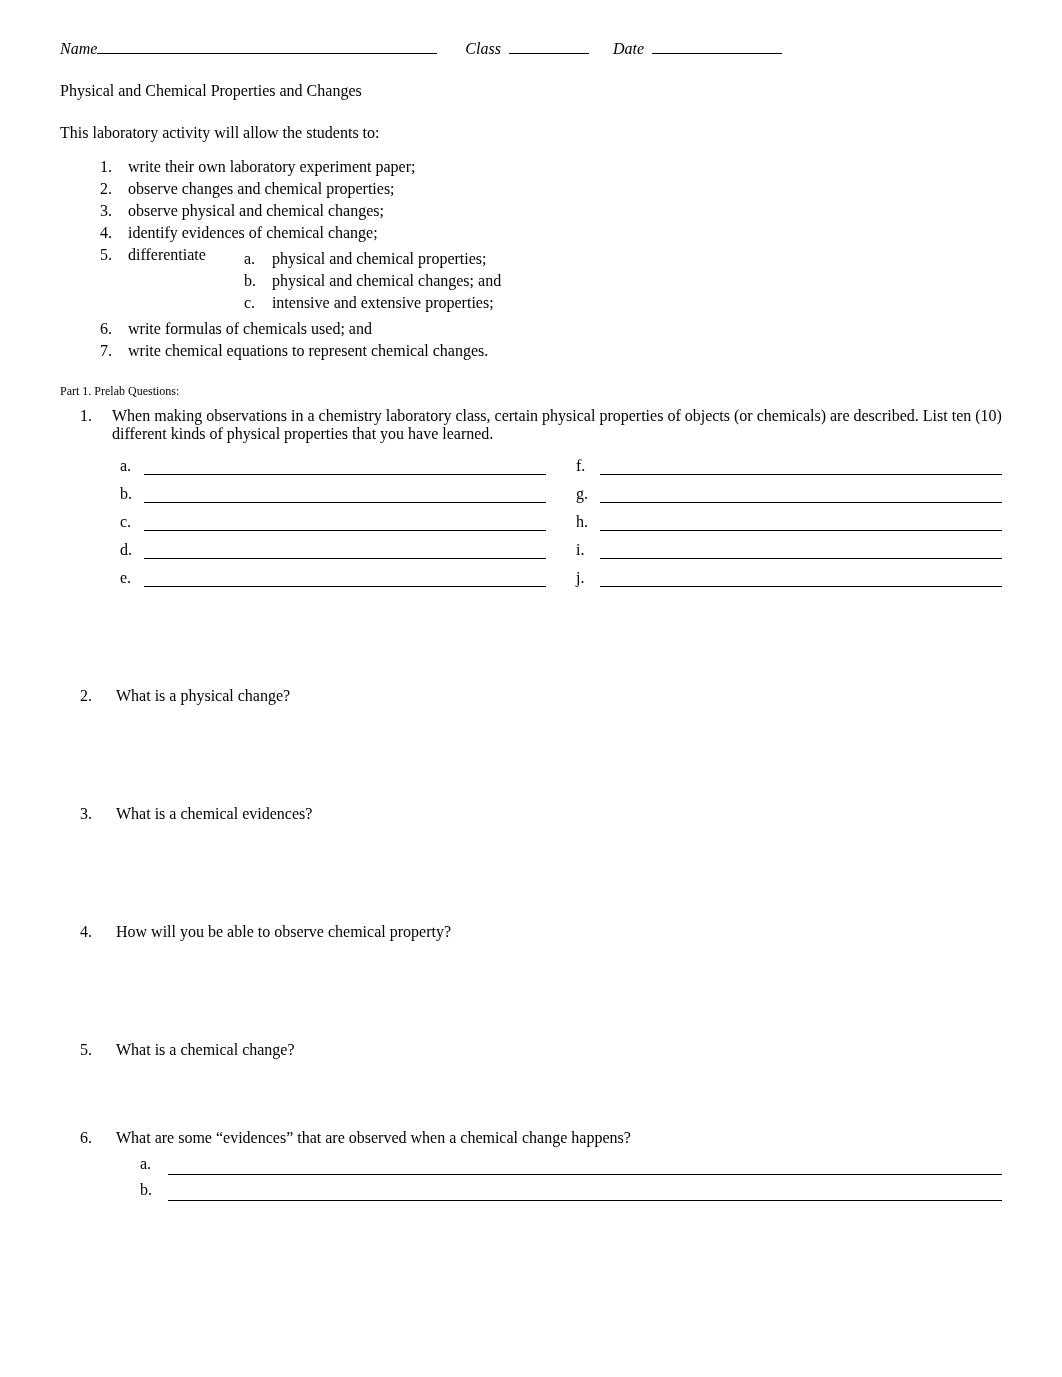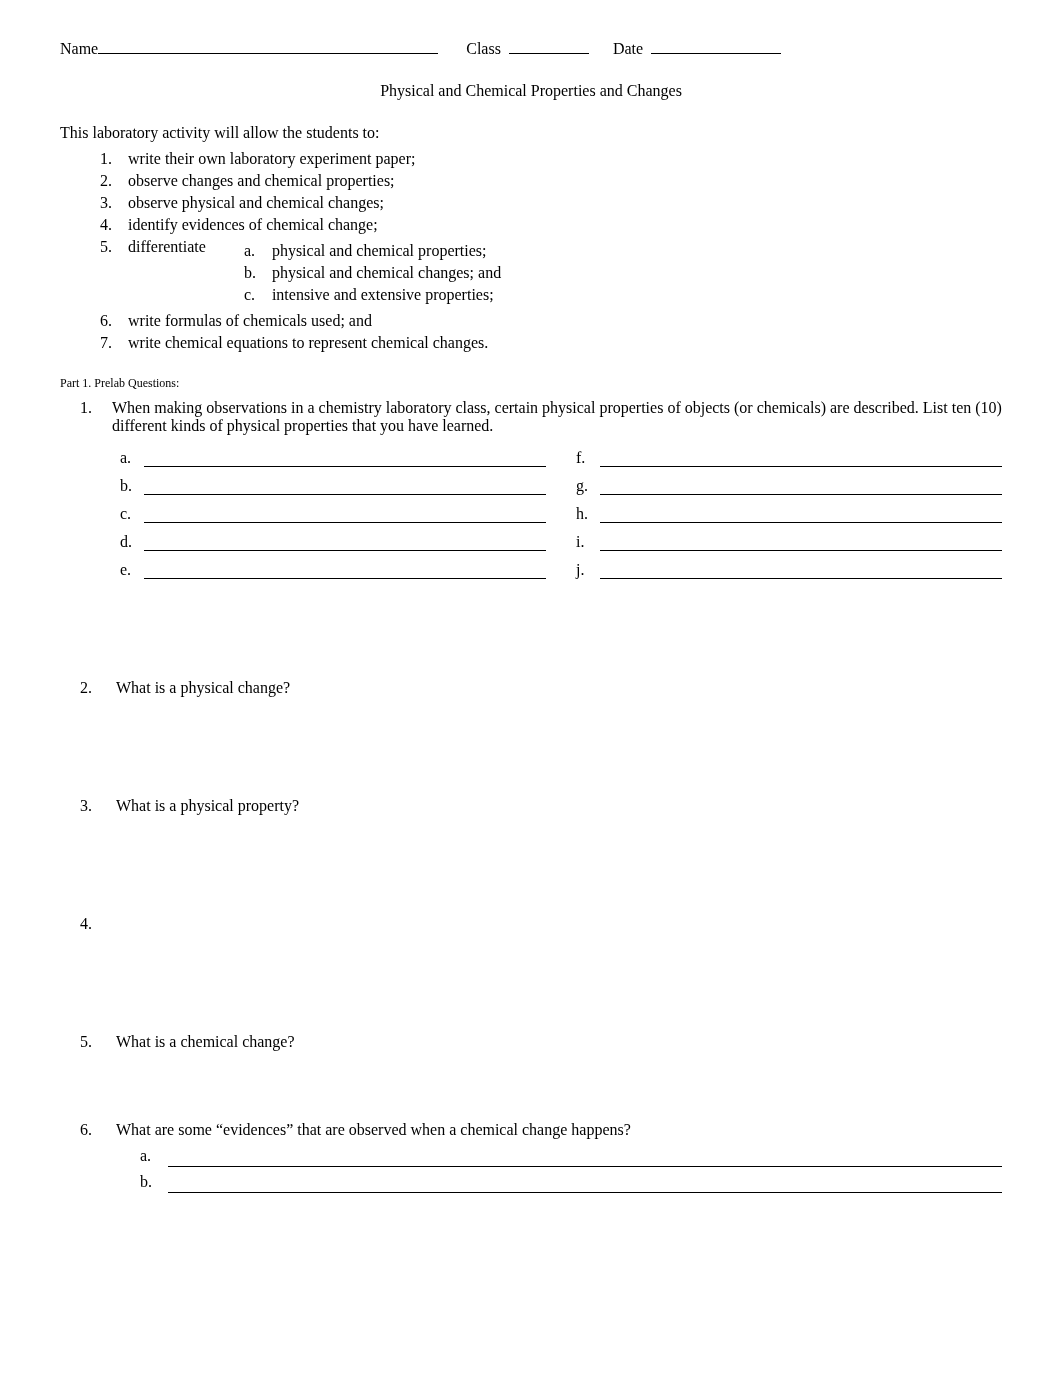--- a/index.html
+++ b/index.html
@@ -20,20 +20,21 @@
 
     .header-row {
       display: flex;
       align-items: baseline;
       gap: 0;
       margin-bottom: 24px;
     }
 
     .header-label {
       font-size: 16px;
+      font-style: italic;
     }
 
     .header-line {
       border-bottom: 1px solid #000;
       display: inline-block;
     }
 
     .header-name-line {
       width: 340px;
       margin-right: 20px;
@@ -42,28 +43,28 @@
     .header-class-line {
       width: 80px;
       margin-right: 20px;
     }
 
     .header-date-line {
       width: 130px;
     }
 
     .page-title {
-      text-align: center;
+      text-align: left;
       font-size: 16px;
       margin-bottom: 24px;
     }
 
     .intro-text {
       font-size: 16px;
-      margin-bottom: 8px;
+      margin-bottom: 16px;
     }
 
     .main-list {
       list-style: none;
       margin-left: 40px;
       margin-bottom: 24px;
     }
 
     .main-list > li {
       display: flex;
@@ -308,28 +309,29 @@
   <div class="standalone-question">
     <span class="standalone-num">2.</span>
     <span>What is a physical change?</span>
   </div>
   <div class="section-gap"></div>
 </div>
 
 <div class="question-block">
   <div class="standalone-question">
     <span class="standalone-num">3.</span>
-    <span>What is a physical property?</span>
+    <span>What is a chemical evidences?</span>
   </div>
   <div class="section-gap"></div>
 </div>
 
 <div class="question-block">
   <div class="standalone-question">
     <span class="standalone-num">4.</span>
+    <span>How will you be able to observe chemical property?</span>
   </div>
   <div class="section-gap"></div>
 </div>
 
 <div class="question-block">
   <div class="standalone-question">
     <span class="standalone-num">5.</span>
     <span>What is a chemical change?</span>
   </div>
   <div class="section-gap-sm"></div>

